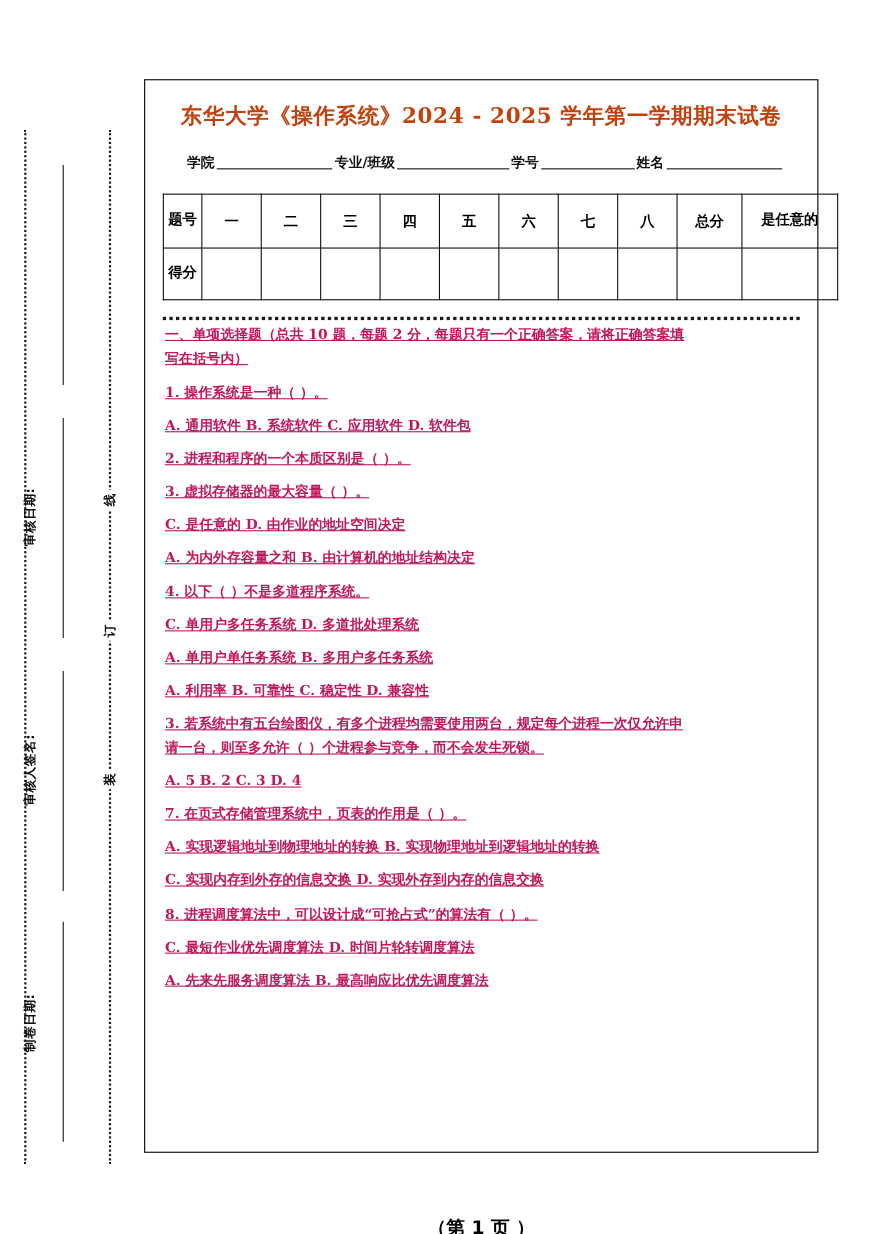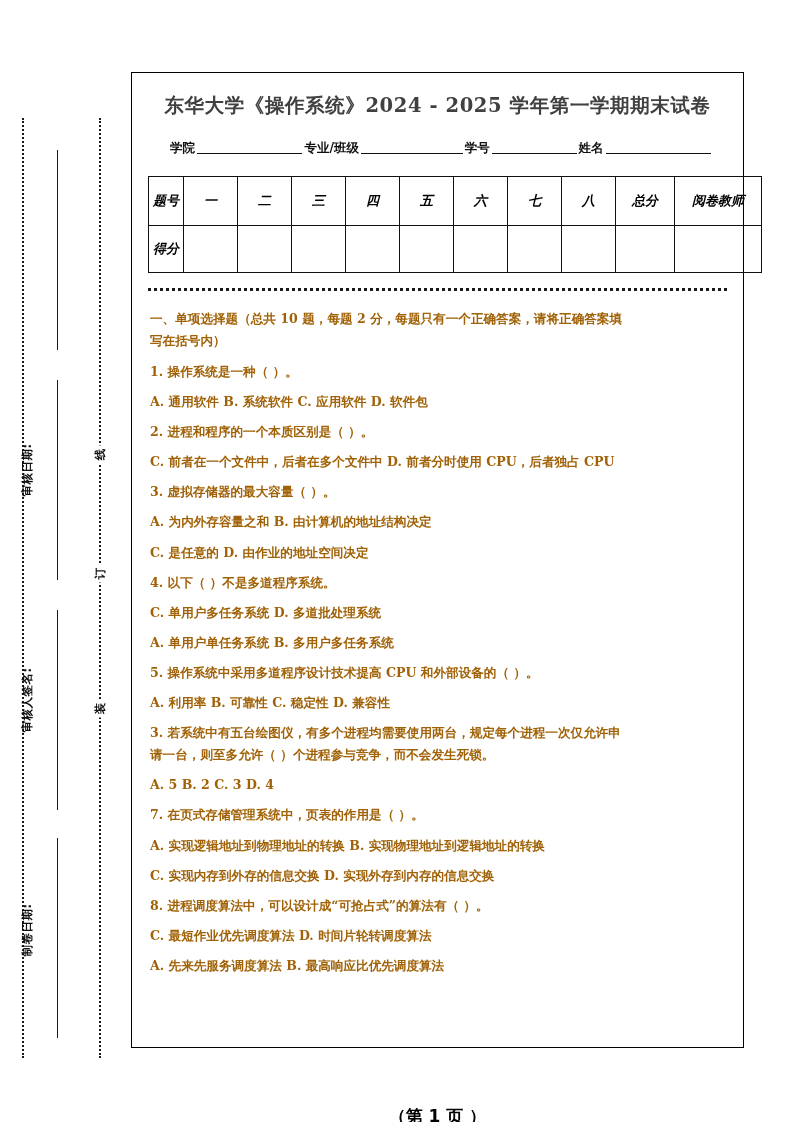--- a/index.html
+++ b/index.html
@@ -96,21 +96,21 @@
     padding: 0 16px;
   }
 
   .title {
     text-align: center;
     font-family: "DejaVu Serif", "Liberation Serif", serif;
     font-size: 19.5px;
     font-weight: 700;
     letter-spacing: 0.6px;
     margin-top: 19px;
-    color: #404040;
+    color: #c2410c;
     white-space: nowrap;
   }
 
   .idline {
     display: flex;
     align-items: flex-start;
     margin-top: 21px;
     padding: 0 14px 0 22px;
     font-size: 12.5px;
     font-weight: 700;
@@ -126,21 +126,20 @@
   .blank.b2 { width: 108px; }
   .blank.b3 { width: 90px; }
   .blank.b4 { width: 112px; }
 
   
   table.score {
     margin: 19px auto 0 auto;
     border-collapse: collapse;
     width: 566px;
     table-layout: fixed;
-    font-style: italic;
   }
   table.score td {
     border: 1.1px solid #111;
     text-align: center;
     vertical-align: middle;
     font-family: "DejaVu Serif", "Liberation Serif", serif;
     font-size: 13px;
     font-weight: 700;
     color: #000;
   }
@@ -159,25 +158,26 @@
   tr.row-de td { height: 40px; }
 
   .dotted-sep {
     margin: 15px 0 0 0;
     border-top: 3.2px dotted #1a1a1a;
     height: 0;
   }
 
   
   .qbody {
-    margin-top: 17px;
+    margin-top: 2px;
     padding: 0 2px 0 2px;
     font-family: "DejaVu Serif", "Liberation Serif", serif;
     font-size: 12.6px;
-    color: #a16207;
+    color: #be185d;
+    text-decoration: underline;
   }
   .section-head {
     line-height: 1.75;
     font-weight: 700;
     margin-bottom: 3px;
   }
   .q {
     line-height: 1.72;
     margin-top: 8.5px;
     font-weight: 700;
@@ -244,21 +244,21 @@
         <td class="head-stub">题号</td>
         <td class="num-cell">一</td>
         <td class="num-cell">二</td>
         <td class="num-cell">三</td>
         <td class="num-cell">四</td>
         <td class="num-cell">五</td>
         <td class="num-cell">六</td>
         <td class="num-cell">七</td>
         <td class="num-cell">八</td>
         <td class="total-cell">总分</td>
-        <td class="grader-cell">阅卷教师</td>
+        <td class="grader-cell">是任意的</td>
       </tr>
       <tr class="row-de">
         <td class="head-stub">得分</td>
         <td></td>
         <td></td>
         <td></td>
         <td></td>
         <td></td>
         <td></td>
         <td></td>
@@ -275,31 +275,29 @@
 
     <div class="section-head">
       <div>一、单项选择题（总共 10 题，每题 2 分，每题只有一个正确答案，请将正确答案填</div>
       <div>写在括号内）</div>
     </div>
 
     <div class="q">1. 操作系统是一种（  ）。</div>
     <div class="opts">A. 通用软件  B. 系统软件  C. 应用软件  D. 软件包</div>
 
     <div class="q">2. 进程和程序的一个本质区别是（  ）。</div>
-    <div class="opts">C. 前者在一个文件中，后者在多个文件中  D. 前者分时使用 CPU，后者独占 CPU</div>
 
     <div class="q">3. 虚拟存储器的最大容量（  ）。</div>
+    <div class="opts">C. 是任意的  D. 由作业的地址空间决定</div>
     <div class="opts">A. 为内外存容量之和  B. 由计算机的地址结构决定</div>
-    <div class="opts">C. 是任意的  D. 由作业的地址空间决定</div>
 
     <div class="q">4. 以下（  ）不是多道程序系统。</div>
     <div class="opts">C. 单用户多任务系统  D. 多道批处理系统</div>
     <div class="opts">A. 单用户单任务系统  B. 多用户多任务系统</div>
 
-    <div class="q">5. 操作系统中采用多道程序设计技术提高 CPU 和外部设备的（  ）。</div>
     <div class="opts">A. 利用率  B. 可靠性  C. 稳定性  D. 兼容性</div>
 
     <div class="q">
       <div>3. 若系统中有五台绘图仪，有多个进程均需要使用两台，规定每个进程一次仅允许申</div>
       <div>请一台，则至多允许（  ）个进程参与竞争，而不会发生死锁。</div>
     </div>
     <div class="opts">A. 5  B. 2  C. 3  D. 4</div>
 
     <div class="q">7. 在页式存储管理系统中，页表的作用是（  ）。</div>
     <div class="opts">A. 实现逻辑地址到物理地址的转换  B. 实现物理地址到逻辑地址的转换</div>

